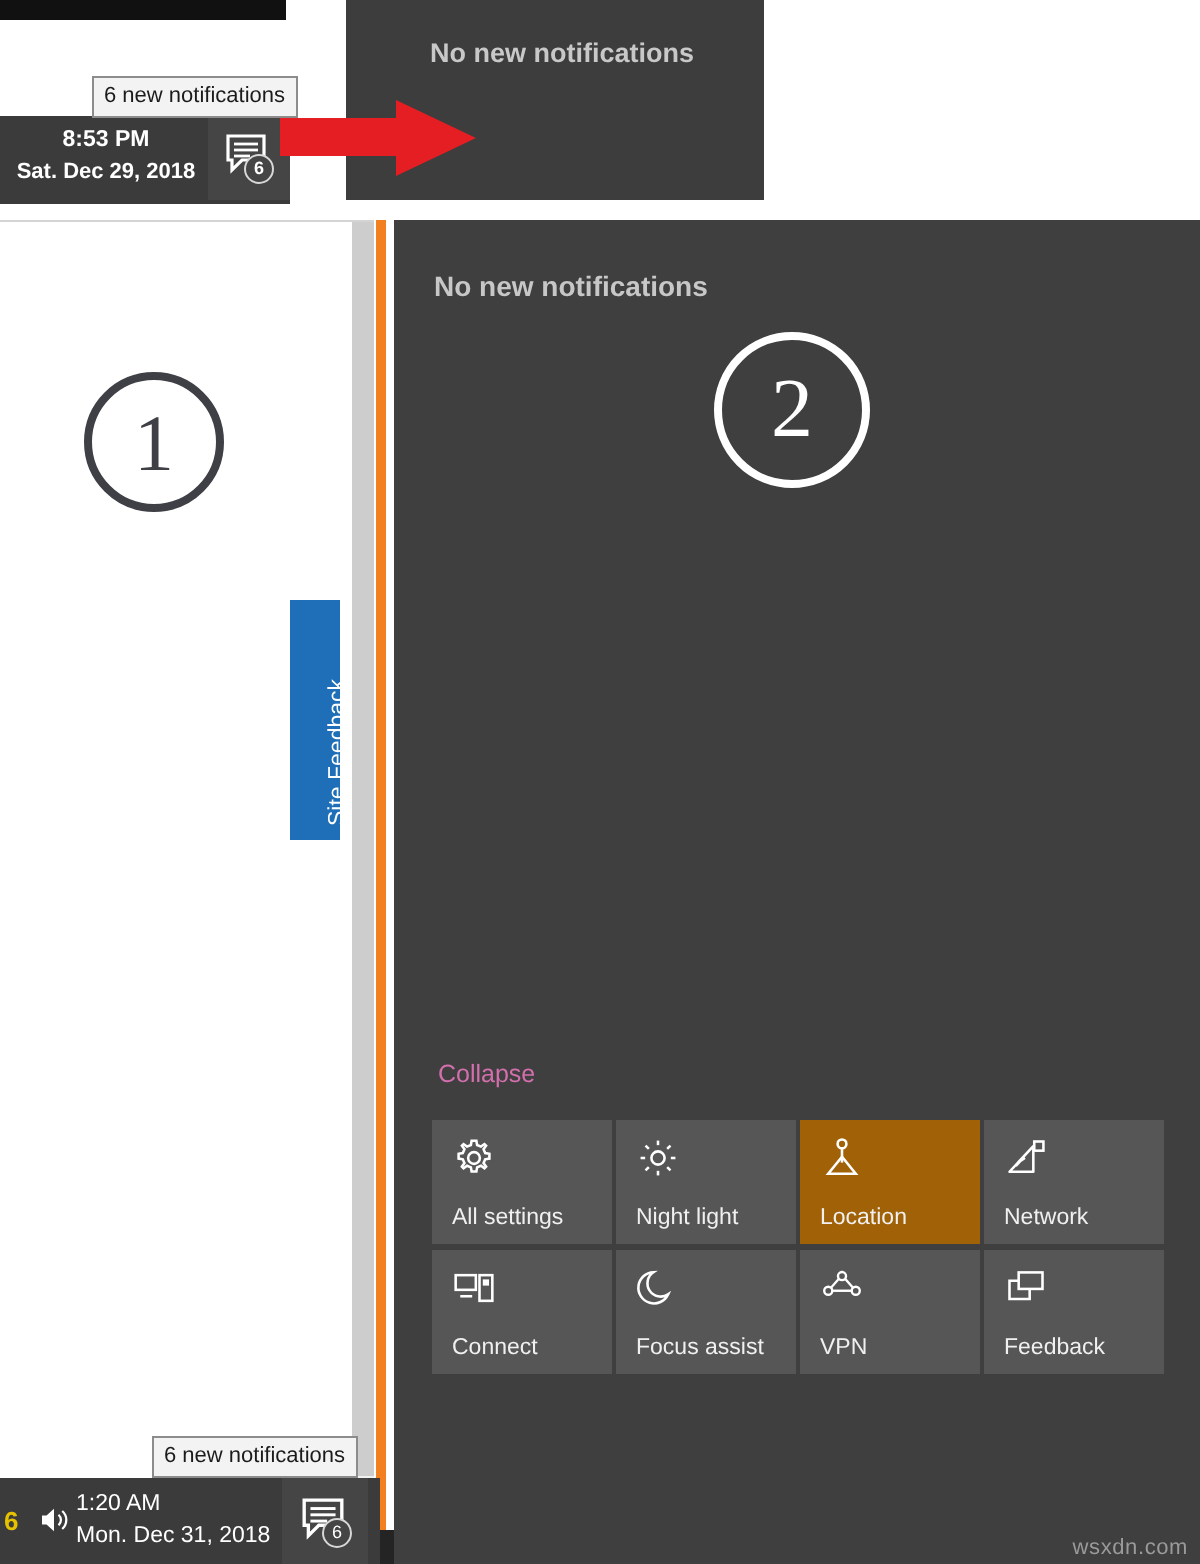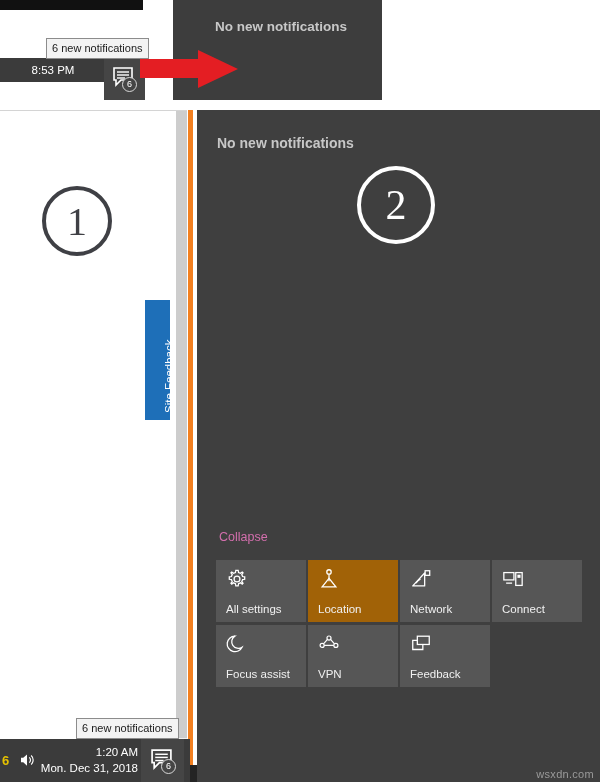--- a/index.html
+++ b/index.html
@@ -25,22 +25,22 @@
 
   .tooltip-top {
     position: absolute; left: 46px; top: 38px;
     background: #f3f3f3; border: 1px solid #8c8c8c;
     color: #1b1b1b; font-size: 11px; line-height: 16px;
     padding: 1px 5px 2px 5px; white-space: nowrap;
     z-index: 6;
   }
 
   .taskbar-top {
-    position: absolute; left: 0; top: 58px; width: 145px; height: 24px;
-    background: #3b3b3b; z-index: 5;
+    position: absolute; left: 0; top: 58px; width: 145px; height: 44px;
+    background: #3b3b3b; z-index: 5; font-weight: bold;
   }
   .tb-clock {
     position: absolute; left: 6px; top: 4px; width: 94px;
     text-align: center; color: #ffffff; font-size: 11.5px; line-height: 16px;
   }
   .tb-clock .l2 { font-size: 11px; }
   .tb-notif-btn {
     position: absolute; left: 104px; top: 0px; width: 41px; height: 42px;
     background: #454545;
   }
@@ -161,21 +161,21 @@
     position: absolute; left: 0; top: 4px; width: 190px; height: 43px;
     background: #3b3b3b;
   }
   .tb2-six {
     position: absolute; left: 2px; top: 14px; color: #e5c100;
     font-size: 13px; font-weight: bold;
   }
   .tb2-speaker { position: absolute; left: 18px; top: 12px; }
   .tb2-clock {
     position: absolute; left: 38px; top: 5px; width: 100px;
-    text-align: right; color: #ffffff; font-size: 11.5px; line-height: 16px;
+    text-align: left; color: #ffffff; font-size: 11.5px; line-height: 16px;
   }
   .tb2-notif-btn {
     position: absolute; left: 141px; top: 0px; width: 43px; height: 43px;
     background: #454545;
   }
   .tb2-notif-glyph { position: absolute; left: 9px; top: 10px; }
   .tb2-badge {
     position: absolute; left: 20px; top: 20px;
     width: 15px; height: 15px; border-radius: 50%;
     border: 1px solid #d8d8d8; background: #454545;
@@ -259,20 +259,36 @@
         <div class="tile">
           <span class="t-icon">
             <svg width="22" height="22" viewBox="0 0 24 24" fill="none" stroke="#ffffff" stroke-width="1.4">
               <circle cx="12" cy="12" r="3.2"></circle>
               <path d="M12 2.6 l1.3 0 .4 2.3 2.1 .9 1.9-1.4 .9 .9 -1.4 1.9 .9 2.1 2.3 .4 0 1.3 0 1.3 -2.3 .4 -.9 2.1 1.4 1.9 -.9 .9 -1.9-1.4 -2.1 .9 -.4 2.3 -1.3 0 -1.3 0 -.4-2.3 -2.1-.9 -1.9 1.4 -.9-.9 1.4-1.9 -.9-2.1 -2.3-.4 0-1.3 0-1.3 2.3-.4 .9-2.1 -1.4-1.9 .9-.9 1.9 1.4 2.1-.9 .4-2.3 z"></path>
             </svg>
           </span>
           <span class="t-label">All settings</span>
         </div>
 
+        <div class="tile">
+          <span class="t-icon">
+            <svg width="22" height="22" viewBox="0 0 24 24" fill="none" stroke="#ffffff" stroke-width="1.4">
+              <circle cx="12" cy="12" r="3.6"></circle>
+              <line x1="12" y1="2.5" x2="12" y2="5"></line>
+                <line x1="12" y1="19" x2="12" y2="21.5"></line>
+              <line x1="2.5" y1="12" x2="5" y2="12"></line>
+                <line x1="19" y1="12" x2="21.5" y2="12"></line>
+              <line x1="5.2" y1="5.2" x2="7" y2="7"></line>
+                <line x1="17" y1="17" x2="18.8" y2="18.8"></line>
+              <line x1="18.8" y1="5.2" x2="17" y2="7"></line>
+                <line x1="7" y1="17" x2="5.2" y2="18.8"></line>
+            </svg>
+          </span>
+          <span class="t-label">Night light</span>
+        </div>
 
         <div class="tile active">
           <span class="t-icon">
             <svg width="22" height="22" viewBox="0 0 24 24" fill="none" stroke="#ffffff" stroke-width="1.4">
               <circle cx="12" cy="4.3" r="2.4"></circle>
               <line x1="12" y1="6.7" x2="12" y2="14.5"></line>
               <path d="M12 11.3 L4.5 20.6 H19.5 Z"></path>
             </svg>
           </span>
           <span class="t-label">Location</span>

